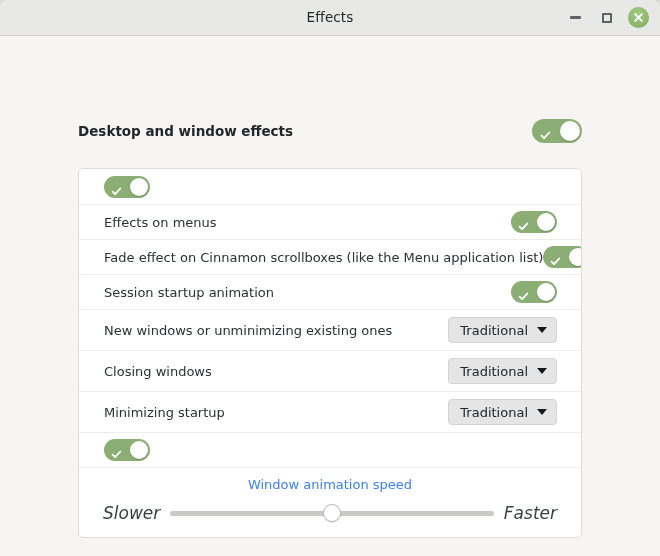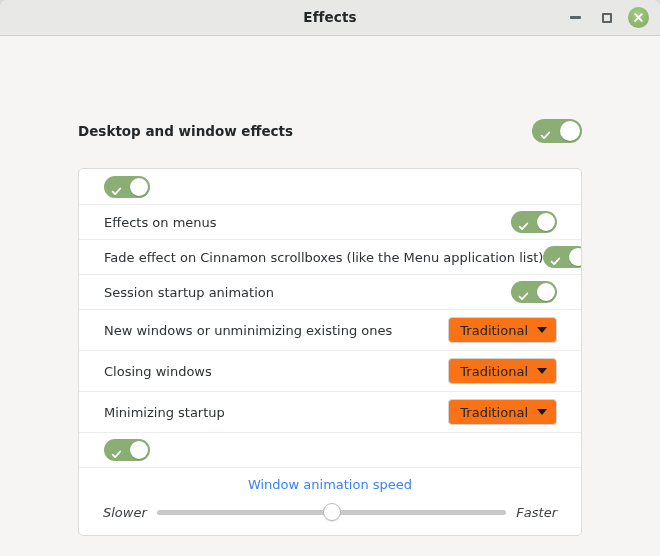--- a/index.html
+++ b/index.html
@@ -36,21 +36,21 @@
     box-sizing: border-box;
   }
   #title-text {
     position: absolute;
     left: 0;
     right: 0;
     top: 0;
     line-height: 35px;
     text-align: center;
     font-size: 13.5px;
-    font-weight: bold;
+    font-weight: normal;
     color: #23272a;
     letter-spacing: .1px;
     border-radius: 6px;
   }
   .win-btn {
     position: absolute;
     top: 5px;
     width: 25px;
     height: 25px;
     display: flex;
@@ -179,21 +179,21 @@
     top: 7px;
   }
 
   
   .combo {
     display: flex;
     align-items: center;
     gap: 9px;
     height: 26px;
     padding: 0 9px 0 11px;
-    background: #f97316;
+    background: #e5e5e5;
     border: 1px solid #d4d3d0;
     border-radius: 4px;
     box-sizing: border-box;
     flex: none;
   }
   .combo-value {
     font-size: 13px;
     color: #22272a;
   }
   .combo-arrow {
@@ -215,21 +215,21 @@
     font-size: 13px;
     color: #3b82f6;
     margin-bottom: 11px;
   }
   #slider-row {
     display: flex;
     align-items: center;
     gap: 10px;
   }
   .slider-end {
-    font-size: 13px;
+    font-size: 17px;
     font-style: italic;
     color: #3a3f42;
     flex: none;
   }
   #track-wrap {
     position: relative;
     flex: 1;
     height: 18px;
     display: flex;
     align-items: center;

